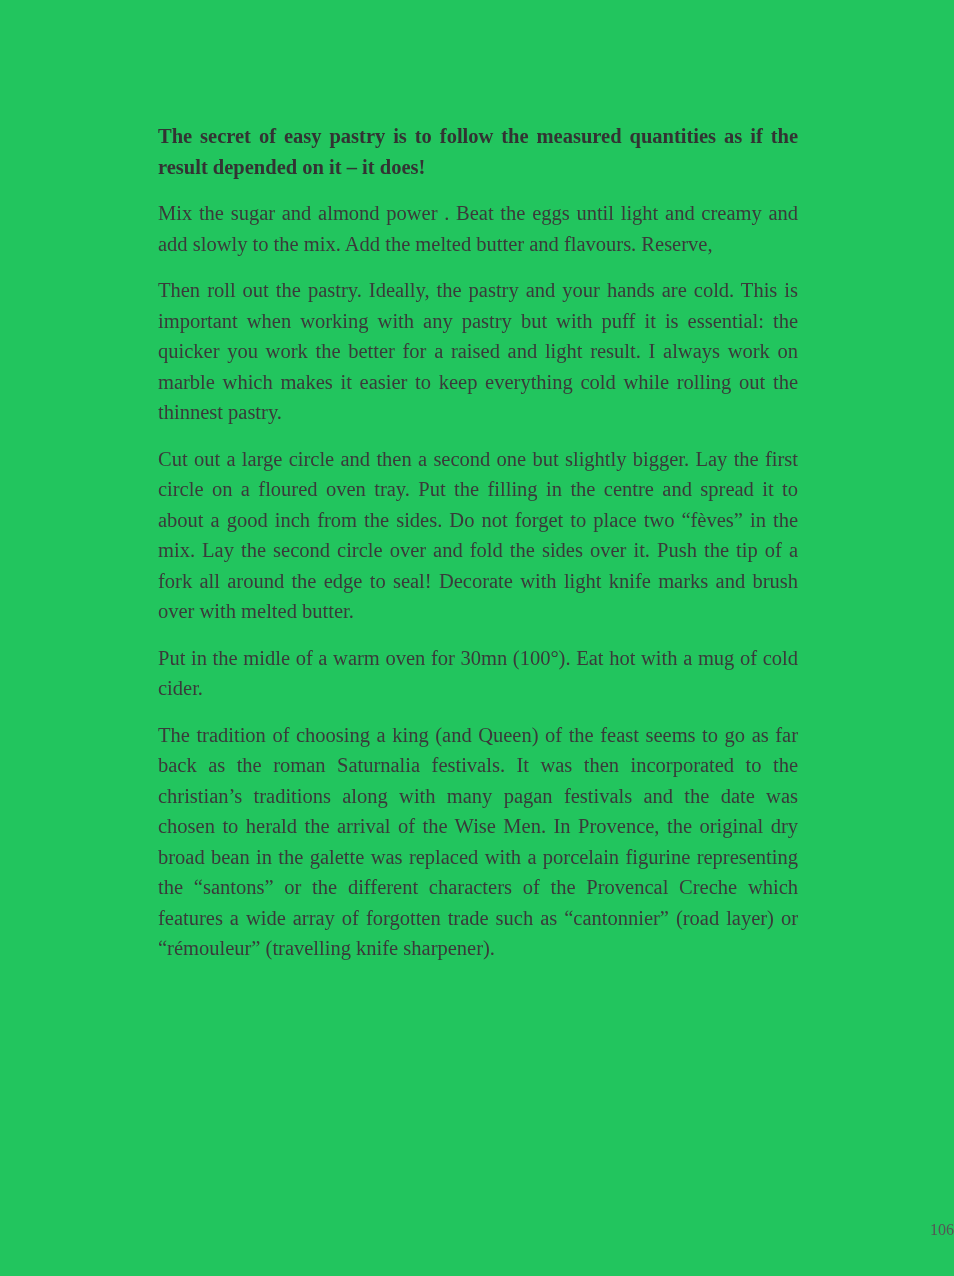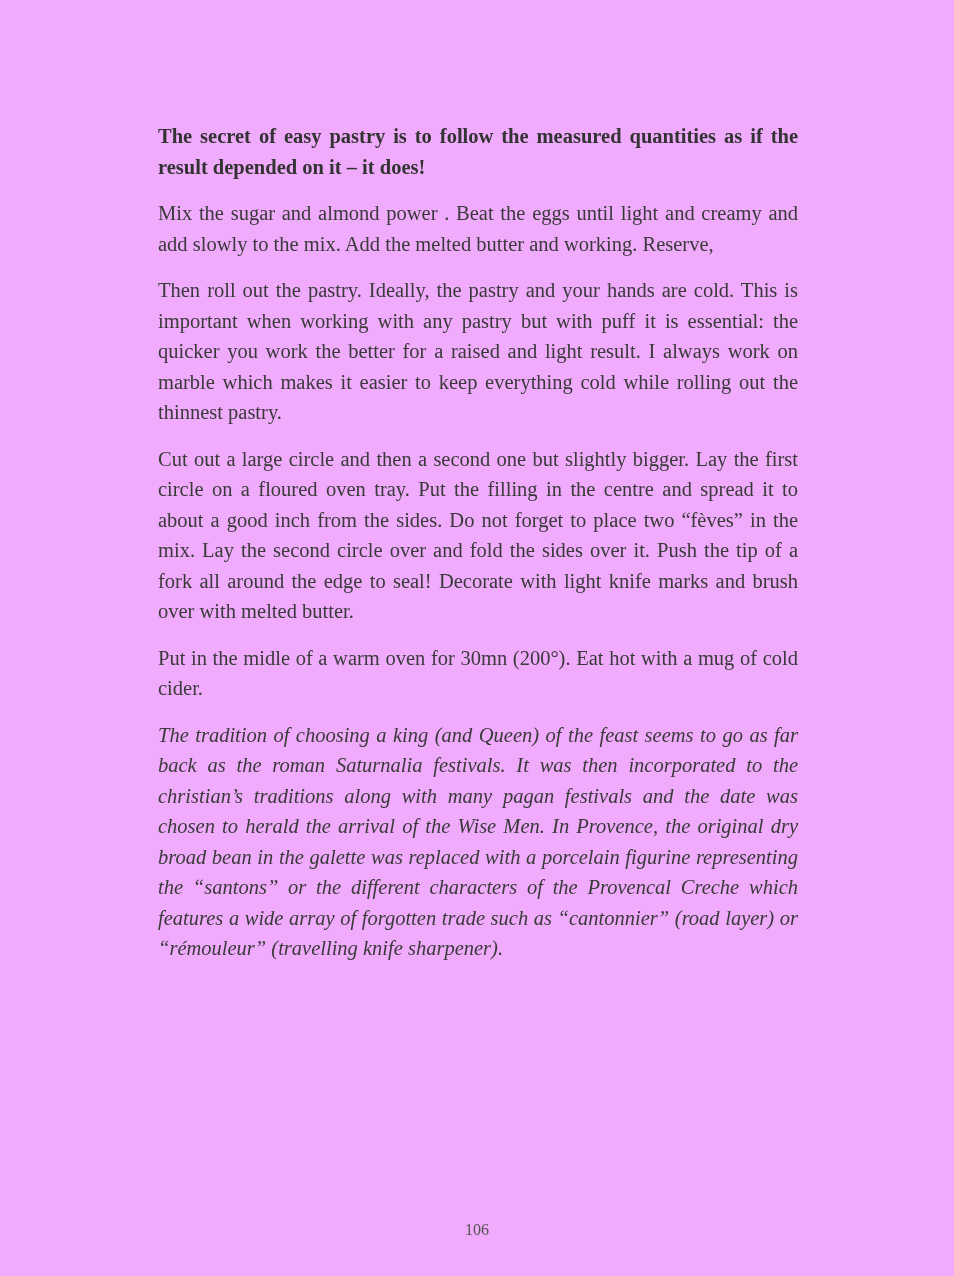--- a/index.html
+++ b/index.html
@@ -4,21 +4,21 @@
 <style>
   html, body {
     margin: 0;
     padding: 0;
     background: #ffffff;
   }
   .sheet {
     position: relative;
     width: 954px;
     height: 1276px;
-    background: #f0abfc;
+    background: #22c55e;
     overflow: hidden;
     font-family: "Liberation Serif", "DejaVu Serif", serif;
     color: #3a3a3a;
   }
   .text-block {
     position: absolute;
     left: 158px;
     top: 121px;
     width: 640px;
   }
@@ -28,39 +28,38 @@
     line-height: 30.5px;
     text-align: justify;
     text-justify: inter-word;
     color: #3a3a3a;
   }
   .text-block p.heading {
     font-weight: bold;
     color: #333333;
   }
   .text-block p.italic {
-    font-style: italic;
   }
   .page-number {
     position: absolute;
     left: 0;
     right: 0;
     top: 1221px;
-    text-align: center;
+    text-align: right;
     font-size: 16px;
     color: #555555;
     font-family: "Liberation Serif", "DejaVu Serif", serif;
   }
 </style>
 </head>
 <body>
 
 <div class="sheet">
   <div class="text-block">
     <p class="heading">The secret of easy pastry is to follow the measured quantities as if the result depended on it – it does!</p>
-    <p>Mix the sugar and almond power . Beat the eggs until light and creamy and add slowly to the mix. Add the melted butter and working. Reserve,</p>
+    <p>Mix the sugar and almond power . Beat the eggs until light and creamy and add slowly to the mix. Add the melted butter and flavours. Reserve,</p>
     <p>Then roll out the pastry. Ideally, the pastry and your hands are cold. This is important when working with any pastry but with puff it is essential: the quicker you work the better for a raised and light result. I always work on marble which makes it easier to keep everything cold while rolling out the thinnest pastry.</p>
     <p>Cut out a large circle and then a second one but slightly bigger. Lay the first circle on a floured oven tray. Put the filling in the centre and spread it to about a good inch from the sides. Do not forget to place two “fèves” in the mix. Lay the second circle over and fold the sides over it. Push the tip of a fork all around the edge to seal! Decorate with light knife marks and brush over with melted butter.</p>
-    <p>Put in the midle of a warm oven for 30mn (200°). Eat hot with a mug of cold cider.</p>
+    <p>Put in the midle of a warm oven for 30mn (100°). Eat hot with a mug of cold cider.</p>
     <p class="italic">The tradition of choosing a king (and Queen) of the feast seems to go as far back as the roman Saturnalia festivals. It was then incorporated to the christian’s traditions along with many pagan festivals and the date was chosen to herald the arrival of the Wise Men. In Provence, the original dry broad bean in the galette was replaced with a porcelain figurine representing the “santons” or the different characters of the Provencal Creche which features a wide array of forgotten trade such as “cantonnier” (road layer) or “rémouleur” (travelling knife sharpener).</p>
   </div>
   <div class="page-number">106</div>
 </div>
 
 </body></html>

